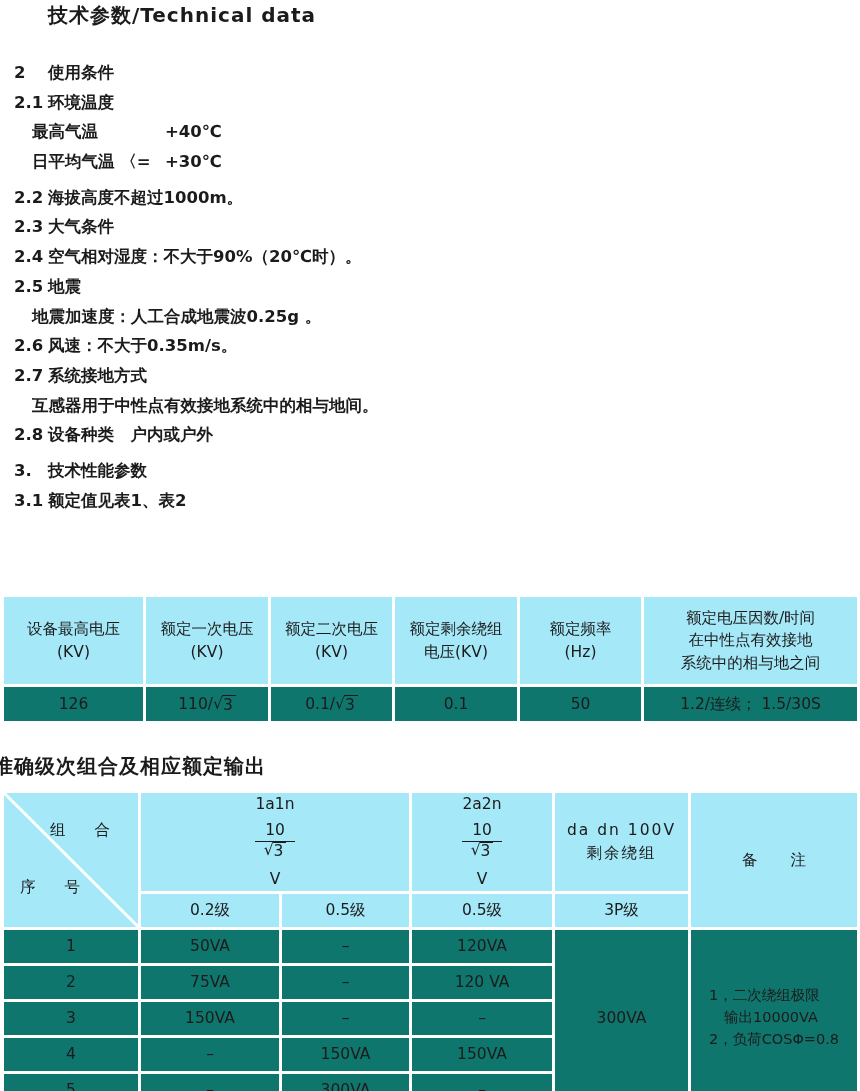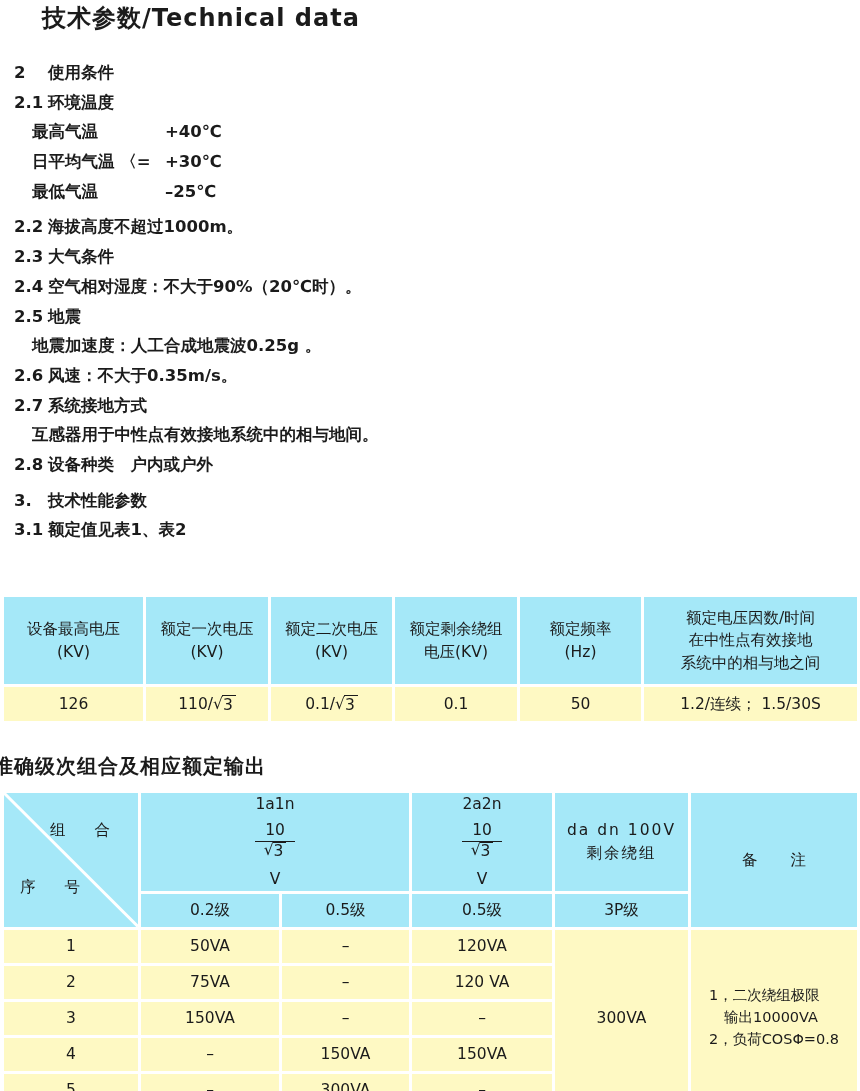--- a/index.html
+++ b/index.html
@@ -6,22 +6,22 @@
     margin: 0; padding: 0;
     width: 860px; height: 1091px;
     background: #ffffff;
     overflow: hidden;
     font-family: "DejaVu Sans", "Liberation Sans", sans-serif;
     color: #1b1b1b;
   }
   .page { position: relative; width: 860px; height: 1091px; background: #fff; }
 
   .doc-title {
-    position: absolute; left: 42px; top: 2px;
-    font-size: 24px; font-weight: bold; letter-spacing: 1px;
+    position: absolute; left: 48px; top: 2px;
+    font-size: 20px; font-weight: bold; letter-spacing: 1px;
     white-space: nowrap; margin: 0; text-align: right;
   }
 
   
   .conds { position: absolute; left: 0; top: 58px; width: 620px; font-weight: bold; }
   .cond {
     position: relative; height: 29.7px; line-height: 29.7px;
     font-size: 16.5px; padding-left: 14px; white-space: nowrap;
   }
   .cond .num { display: inline-block; min-width: 34px; }
@@ -30,21 +30,21 @@
   .cond.gap-before { margin-top: 6px; }
 
   
   table {
     position: absolute; left: 1px;
     border-collapse: separate; border-spacing: 3px;
     table-layout: fixed; width: 859px;
   }
   td { text-align: center; vertical-align: middle; font-size: 15.5px; padding: 0; }
   .hd { background: #a5e8f8; line-height: 1.45; }
-  .dt { background: #fef9c3; }
+  .dt { background: #0f766e; }
 
   .t1 { top: 594px; }
   .t1 .hd { height: 87px; }
   .t1 .dt { height: 34px; }
 
   .sec2-title {
     position: absolute; left: -7px; top: 753px;
     font-size: 20px; font-weight: bold; letter-spacing: 1px;
     white-space: nowrap; margin: 0;
   }
@@ -80,21 +80,20 @@
 
 <div class="page">
 
   <h1 class="doc-title">技术参数/Technical data</h1>
 
   <div class="conds">
     <div class="cond"><span class="num">2</span><span>使用条件</span></div>
     <div class="cond"><span class="num">2.1</span><span>环境温度</span></div>
     <div class="cond sub"><span>最高气温</span><span class="kval">+40℃</span></div>
     <div class="cond sub"><span>日平均气温 〈=</span><span class="kval">+30℃</span></div>
-    <div class="cond sub"><span>最低气温</span><span class="kval">–25℃</span></div>
     <div class="cond gap-before"><span class="num">2.2</span><span>海拔高度不超过1000m。</span></div>
     <div class="cond"><span class="num">2.3</span><span>大气条件</span></div>
     <div class="cond"><span class="num">2.4</span><span>空气相对湿度：不大于90%（20℃时）。</span></div>
     <div class="cond"><span class="num">2.5</span><span>地震</span></div>
     <div class="cond sub"><span>地震加速度：人工合成地震波0.25g 。</span></div>
     <div class="cond"><span class="num">2.6</span><span>风速：不大于0.35m/s。</span></div>
     <div class="cond"><span class="num">2.7</span><span>系统接地方式</span></div>
     <div class="cond sub"><span>互感器用于中性点有效接地系统中的相与地间。</span></div>
     <div class="cond"><span class="num">2.8</span><span>设备种类　户内或户外</span></div>
     <div class="cond gap-before"><span class="num">3.</span><span>技术性能参数</span></div>

